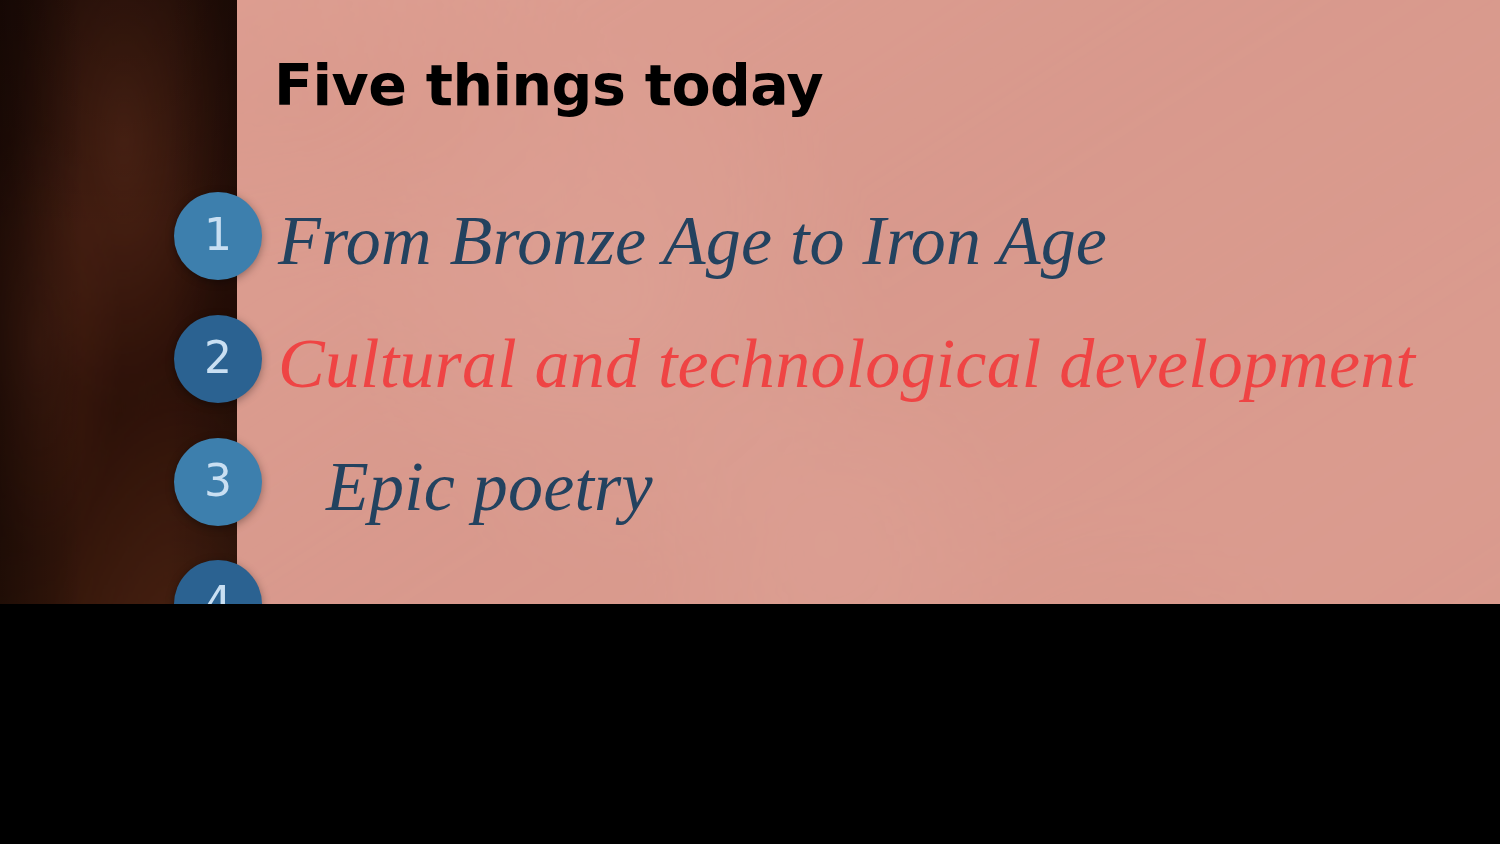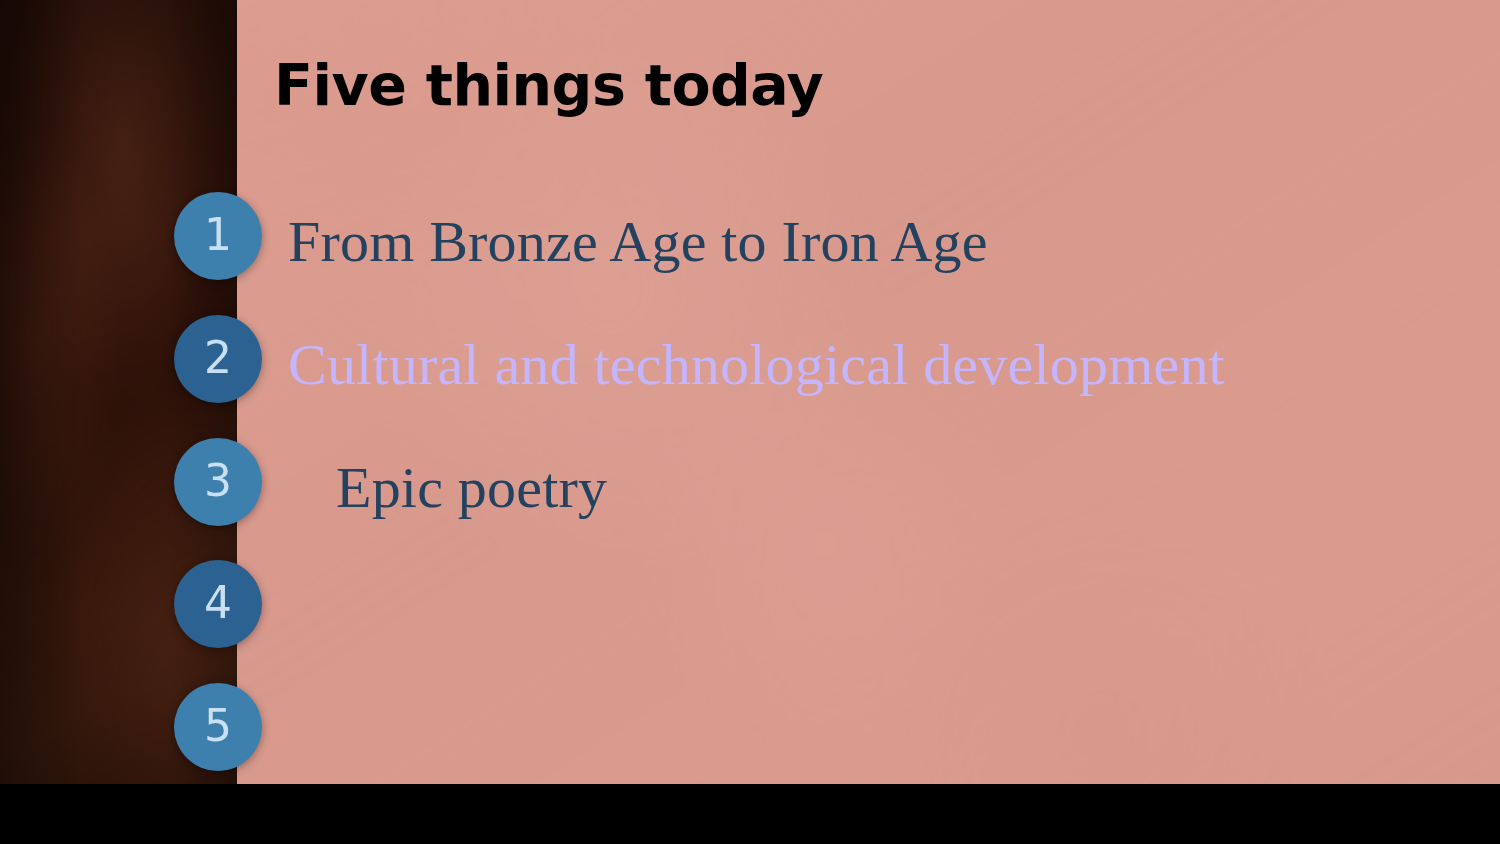--- a/index.html
+++ b/index.html
@@ -4,21 +4,21 @@
 <style>
   html, body {
     margin: 0;
     padding: 0;
     background: #000;
   }
 
   #slide {
     position: relative;
     width: 1500px;
-    height: 784px;
+    height: 604px;
     overflow: hidden;
     font-family: "Liberation Sans", sans-serif;
   }
 
   
   .left-panel {
     position: absolute;
     left: 0;
     top: 0;
     width: 237px;
@@ -120,27 +120,28 @@
   .bullet-num {
     font-family: "DejaVu Sans", sans-serif;
     font-size: 44px;
     font-weight: 400;
     color: #c9dff2;
     line-height: 1;
     transform: translateY(-1px);
   }
   .item-text {
     position: absolute;
-    left: 288px;
+    left: 278px;
     font-family: "Liberation Serif", "DejaVu Serif", serif;
-    font-size: 58px;
+    font-size: 70px;
     font-weight: 400;
     color: #23425f;
     white-space: nowrap;
     letter-spacing: 0.2px;
+    font-style: italic;
   }
 </style>
 </head>
 <body>
 
 <div id="slide">
 
   <div class="left-panel" style="background: rgb(45, 16, 8);">
     <div class="photo-wash"></div>
     <div class="vignette"></div>
@@ -159,21 +160,21 @@
       <div class="bullet-circle odd" style="background: rgb(61, 127, 173);">
         <span class="bullet-num" style="color: rgb(201, 223, 242);">1</span>
       </div>
       <div class="item-text" style="color: rgb(35, 66, 95);">From Bronze Age to Iron Age</div>
     </div>
 
     <div class="list-row" style="top:315px;">
       <div class="bullet-circle even" style="background: rgb(43, 98, 145);">
         <span class="bullet-num" style="color: rgb(201, 223, 242);">2</span>
       </div>
-      <div class="item-text" style="color: #c4b5fd;">Cultural and technological development</div>
+      <div class="item-text" style="color: #ef4444;">Cultural and technological development</div>
     </div>
 
     <div class="list-row" style="top:438px;">
       <div class="bullet-circle odd" style="background: rgb(61, 127, 173);">
         <span class="bullet-num" style="color: rgb(201, 223, 242);">3</span>
       </div>
       <div class="item-text" style="color: rgb(35, 66, 95); margin-left: 48px;">Epic poetry</div>
     </div>
 
     <div class="list-row" style="top:560px;">

